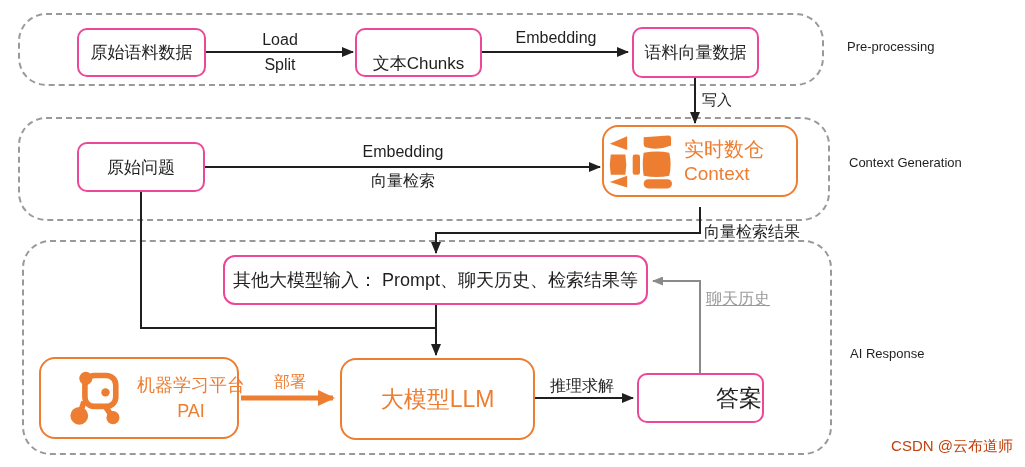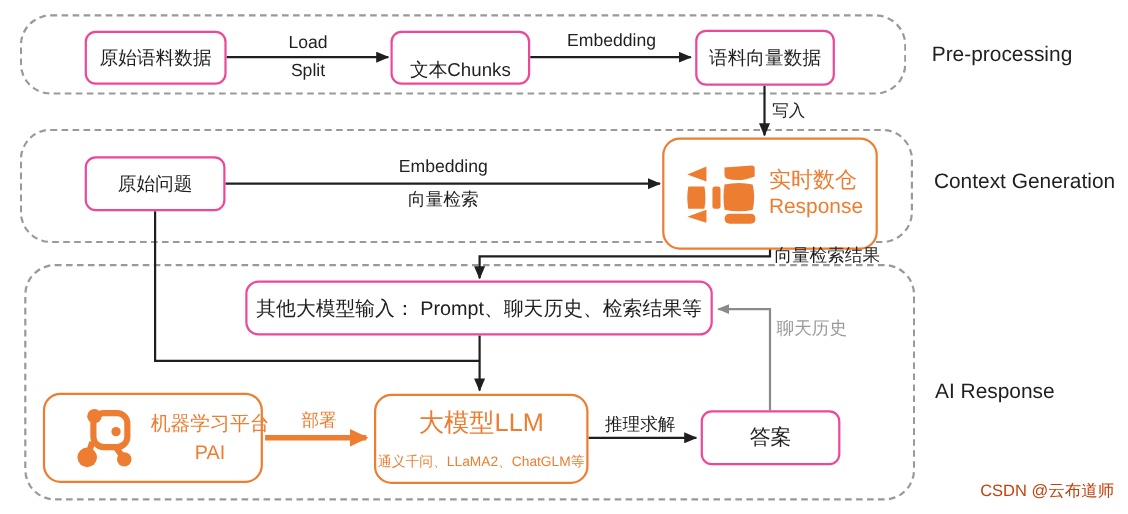--- a/index.html
+++ b/index.html
@@ -5,41 +5,41 @@
   * { margin:0; padding:0; box-sizing:border-box; }
   body { background:#fff; font-family:"Liberation Sans","DejaVu Sans",sans-serif; }
   .canvas { position:relative; width:1025px; height:467px; background:#fff; overflow:hidden; }
 
   
   .frame { position:absolute; border:2px dashed #999; border-radius:28px; background:transparent; }
   #frame-pre { left:18px; top:13px;  width:806px; height:73px;  }
   #frame-ctx { left:18px; top:117px; width:812px; height:104px; }
   #frame-ai  { left:22px; top:240px; width:810px; height:215px; }
 
-  .section-label { position:absolute; font-size:19px; color:#1f1f1f; white-space:nowrap; }
+  .section-label { position:absolute; font-size:13px; color:#1f1f1f; white-space:nowrap; }
   #lbl-pre { left:847px; top:39px;  }
   #lbl-ctx { left:849px; top:155px; }
   #lbl-ai  { left:850px; top:346px; }
 
   
   svg.wires { position:absolute; left:0; top:0; z-index:1; }
 
   
   .node { position:absolute; z-index:2; background:#fff; border:2px solid #ec4899;
           border-radius:10px; display:flex; align-items:center; justify-content:center;
           color:#1f1f1f; font-size:17px; white-space:nowrap; }
   #n-raw-corpus     { left:77px;  top:28px;  width:129px; height:49px; }
   #n-text-chunks    { left:355px; top:28px;  width:127px; height:49px;align-items:flex-end; }
   #n-corpus-vectors { left:632px; top:27px;  width:127px; height:51px; }
   #n-raw-question   { left:77px;  top:142px; width:128px; height:50px; }
   #n-llm-inputs     { left:223px; top:255px; width:425px; height:50px; font-size:18px; border-radius:12px; }
-  #n-answer         { left:637px; top:373px; width:127px; height:50px; font-size:19px; }
+  #n-answer         { left:637px; top:373px; width:127px; height:50px; font-size:23px;justify-content:flex-end; }
 
   .node.orange { border:2.5px solid #ED7D31; border-radius:16px; color:#ED7D31; }
-  #n-hologres { left:602px; top:125px; width:196px; height:102px; gap:12px; justify-content:flex-start; padding-left:19px; }
+  #n-hologres { left:602px; top:125px; width:196px; height:72px; gap:12px; justify-content:flex-start; padding-left:4px; }
   #n-pai      { left:39px;  top:357px; width:200px; height:82px; gap:10px; justify-content:flex-start; padding-left:28px; }
   #n-llm      { left:340px; top:358px; width:195px; height:82px; flex-direction:column; gap:12px; }
 
   .stack { display:flex; flex-direction:column; line-height:1.25; }
   #n-hologres .t1 { font-size:20px; }
   #n-hologres .t2 { font-size:19px; }
   #n-pai .stack { align-items:center; flex:1; margin-right:10px; }
   #n-pai .t1 { font-size:18px; }
   #n-pai .t2 { font-size:18px; margin-top:3px; }
   #n-llm .t1 { font-size:23px; }
@@ -52,21 +52,21 @@
                 white-space:nowrap; text-align:center; }
   #el-load        { left:250px; top:31px;  width:60px; }
   #el-split       { left:250px; top:56px;  width:60px; }
   #el-emb-top     { left:506px; top:29px;  width:100px; }
   #el-write       { left:702px; top:91px;  font-size:15px; text-align:left; }
   #el-emb-query   { left:353px; top:143px; width:100px; }
   #el-vec-search  { left:353px; top:171px; width:100px; }
   #el-vec-result  { left:704px; top:222px; text-align:left; }
   #el-deploy      { left:263px; top:372px; width:54px; color:#ED7D31; }
   #el-inference   { left:540px; top:376px; width:84px; }
-  #el-chat-hist   { left:706px; top:289px; color:#9a9a9a; text-align:right; }
+  #el-chat-hist   { left:706px; top:289px; color:#9a9a9a; text-align:right;text-decoration:underline; }
 
   .watermark { position:absolute; right:12px; top:437px; z-index:3;
                font-size:15px; color:#c2410c; }
 </style>
 </head>
 <body>
 
 <div class="canvas">
 
   <div class="frame" id="frame-pre"></div>
@@ -125,21 +125,21 @@
       <polygon points="2,11 21,3 21,18"></polygon>
       <path d="M3,23 Q1,34 3,45 L19,45 Q21,34 19,23 Z"></path>
       <polygon points="2,53 21,46 21,59"></polygon>
       <rect x="27" y="23" width="8" height="22" rx="2.5"></rect>
       <path d="M39,4 L66,2 Q69,2 69,5 L69,13 Q54,19 41,15 Q39,14 39,11 Z"></path>
       <path d="M39,21 Q37,34 39,46 Q54,49 67,46 Q70,34 67,21 Q54,18 39,21 Z"></path>
       <rect x="39" y="50" width="31" height="10" rx="5"></rect>
     </svg>
     <span class="stack">
       <span class="t1">实时数仓</span>
-      <span class="t2">Response</span>
+      <span class="t2">Context</span>
     </span>
   </div>
 
   <div class="node orange" id="n-pai">
     <svg class="icon" width="58" height="62" viewBox="0 0 62 66">
       <rect x="17" y="9" width="33" height="33" rx="10" fill="none" stroke="#ED7D31" stroke-width="6"></rect>
       <line x1="16" y1="37" x2="12" y2="49" stroke="#ED7D31" stroke-width="6"></line>
       <line x1="38" y1="41" x2="45" y2="51" stroke="#ED7D31" stroke-width="6"></line>
       <circle cx="18" cy="12" r="7" fill="#ED7D31"></circle>
       <circle cx="39" cy="27" r="4.5" fill="#ED7D31"></circle>
@@ -147,21 +147,20 @@
       <circle cx="47" cy="54" r="7" fill="#ED7D31"></circle>
     </svg>
     <span class="stack">
       <span class="t1">机器学习平台</span>
       <span class="t2">PAI</span>
     </span>
   </div>
 
   <div class="node orange" id="n-llm">
     <span class="t1">大模型LLM</span>
-    <span class="t2">通义千问、LLaMA2、ChatGLM等</span>
   </div>
 
   <div class="edge-label" id="el-load">Load</div>
   <div class="edge-label" id="el-split">Split</div>
   <div class="edge-label" id="el-emb-top">Embedding</div>
   <div class="edge-label" id="el-write">写入</div>
   <div class="edge-label" id="el-emb-query">Embedding</div>
   <div class="edge-label" id="el-vec-search">向量检索</div>
   <div class="edge-label" id="el-vec-result">向量检索结果</div>
   <div class="edge-label" id="el-deploy">部署</div>

